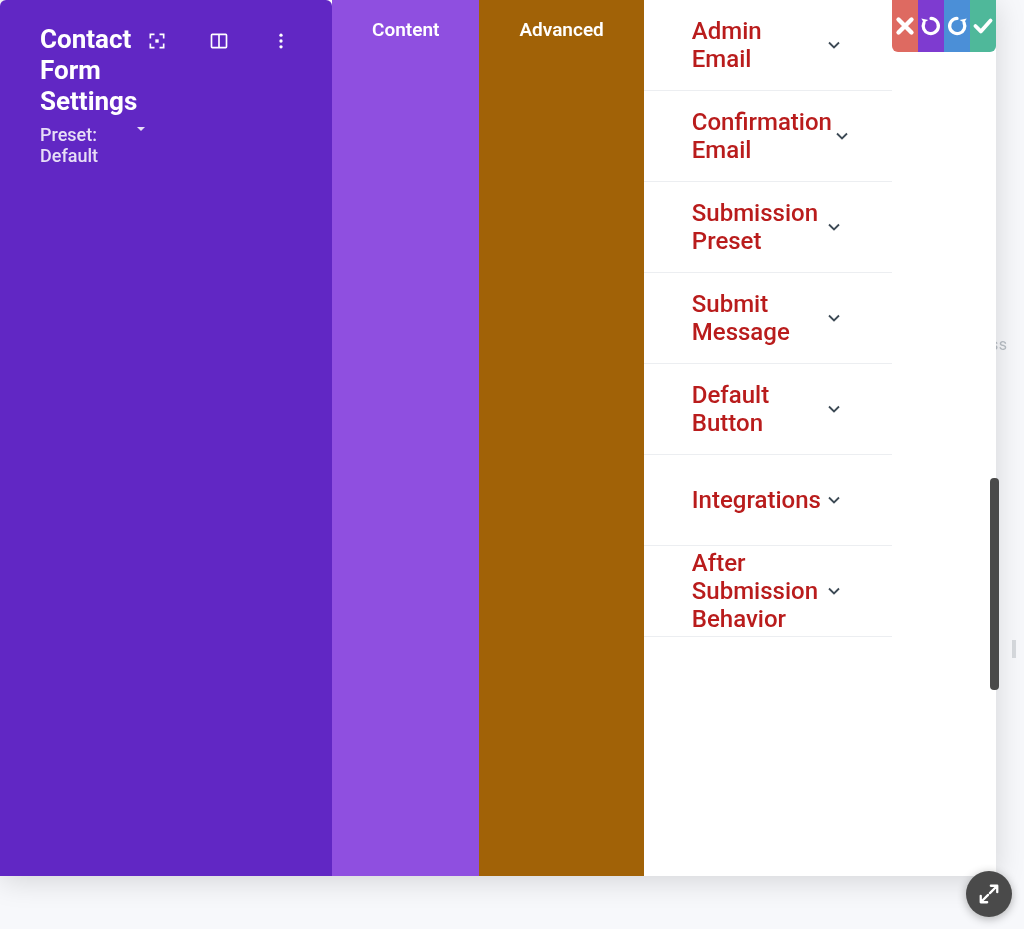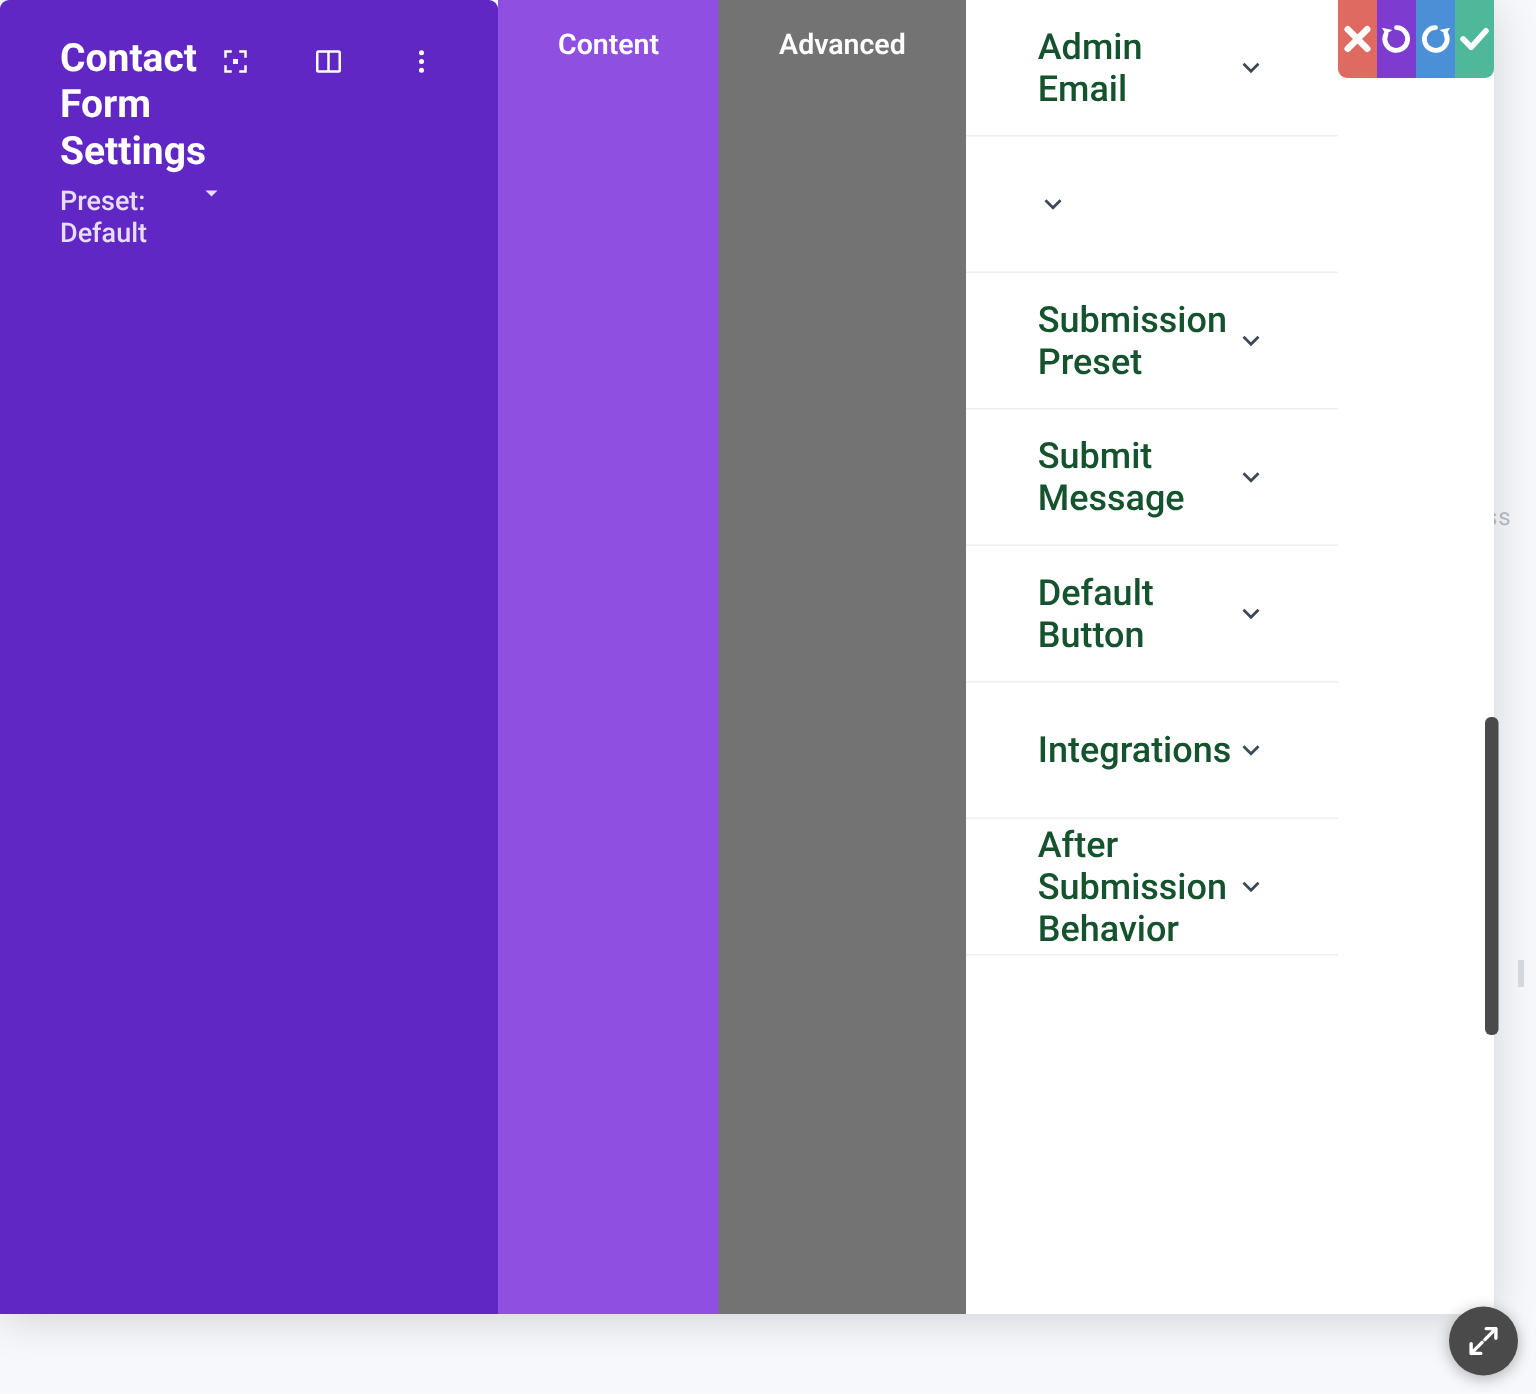--- a/index.html
+++ b/index.html
@@ -64,21 +64,21 @@
     height: 22px;
     cursor: pointer;
     display: flex;
     align-items: center;
     justify-content: center;
   }
   .header-icons svg { display:block; }
 
   
   .tabs {
-    background: #737373;
+    background: #a16207;
     display: flex;
   }
   .tab {
     padding: 18px 40px;
     font-size: 19px;
     font-weight: 600;
     color: #ffffff;
     cursor: pointer;
   }
   .tab.active {
@@ -96,21 +96,21 @@
     align-items: center;
     justify-content: space-between;
     padding: 0 48px;
     height: 91px;
     border-bottom: 1px solid #eceef1;
     cursor: pointer;
   }
   .section-label {
     font-size: 24px;
     font-weight: 500;
-    color: #14532d;
+    color: #b91c1c;
   }
   .section-chevron svg { width: 20px; height: 20px; display:block; }
   .section-chevron path { stroke: #3d4a55; stroke-width: 2.2; fill: none; }
 
   
   .scrollbar-thumb {
     position: absolute;
     right: -3px;
     top: 478px;
     width: 9px;
@@ -226,20 +226,21 @@
     <div class="section-row">
       <span class="section-label">Admin Email</span>
       <span class="section-chevron">
         <svg viewBox="0 0 24 24">
             <path d="M6 9 L12 15 L18 9"></path>
           </svg>
       </span>
     </div>
 
     <div class="section-row">
+      <span class="section-label">Confirmation Email</span>
       <span class="section-chevron">
         <svg viewBox="0 0 24 24">
             <path d="M6 9 L12 15 L18 9"></path>
           </svg>
       </span>
     </div>
 
     <div class="section-row">
       <span class="section-label">Submission Preset</span>
       <span class="section-chevron">

